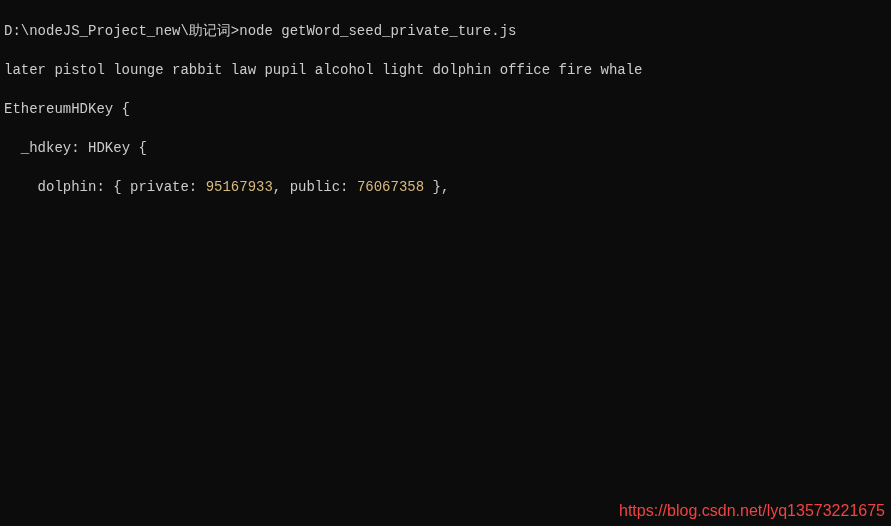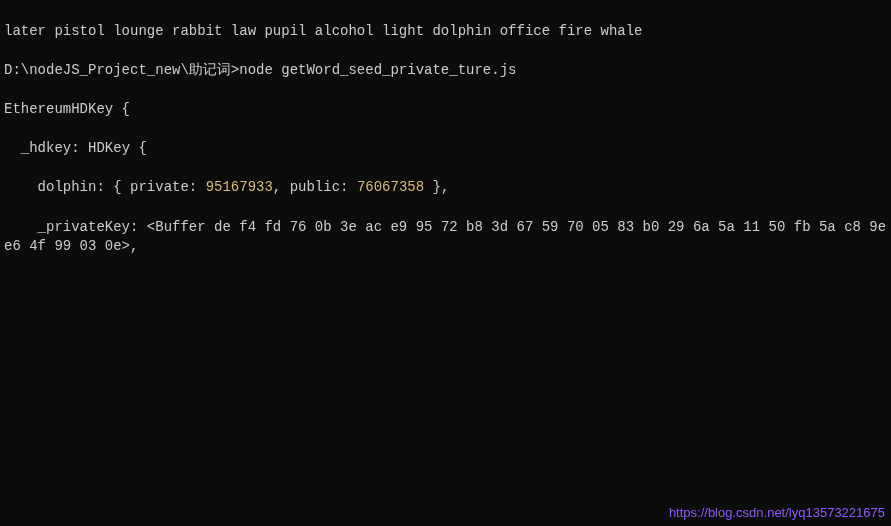--- a/index.html
+++ b/index.html
@@ -26,39 +26,38 @@
     .yellow {
       color: #d7ba7d;
     }
     @keyframes blink {
       50% { opacity: 0; }
     }
     .watermark {
       position: absolute;
       bottom: 4px;
       right: 6px;
-      color: #8b5cf6;
-      font-size: 13px;
+      color: #ef4444;
+      font-size: 16px;
       font-family: Arial, sans-serif;
     }
     .term {
       white-space: pre-wrap;
       word-break: break-all;
     }
   </style>
 </head>
 <body>
 
 <div class="term">
+<div class="line"><span>D:\nodeJS_Project_new\助记词&gt;</span><span>node getWord_seed_private_ture.js</span></div>
 <div class="line">later pistol lounge rabbit law pupil alcohol light dolphin office fire whale</div>
-<div class="line"><span>D:\nodeJS_Project_new\助记词&gt;</span><span>node getWord_seed_private_ture.js</span></div>
 <div class="line">EthereumHDKey {</div>
 <div class="line">  _hdkey: HDKey {</div>
 <div class="line"><span>    dolphin: { private: </span><span class="yellow">95167933</span><span>, public: </span><span class="yellow">76067358</span><span> },</span></div>
-<div class="line">    _privateKey: &lt;Buffer de f4 fd 76 0b 3e ac e9 95 72 b8 3d 67 59 70 05 83 b0 29 6a 5a 11 50 fb 5a c8 9e e6 4f 99 03 0e&gt;,</div>
 
 
 
 
 
 
 
 
 <div class="line"></div>
 

